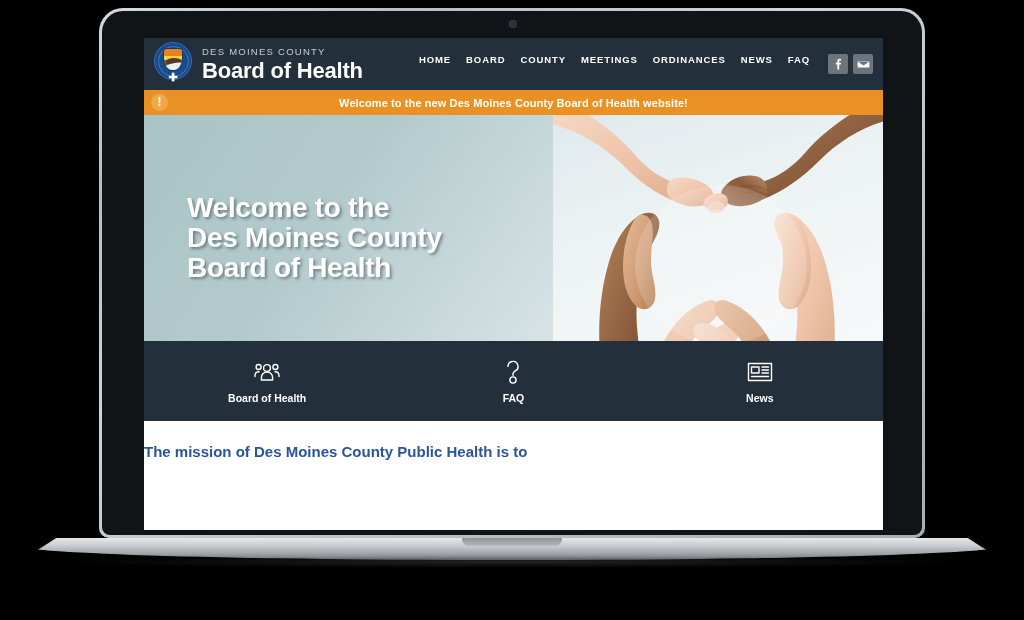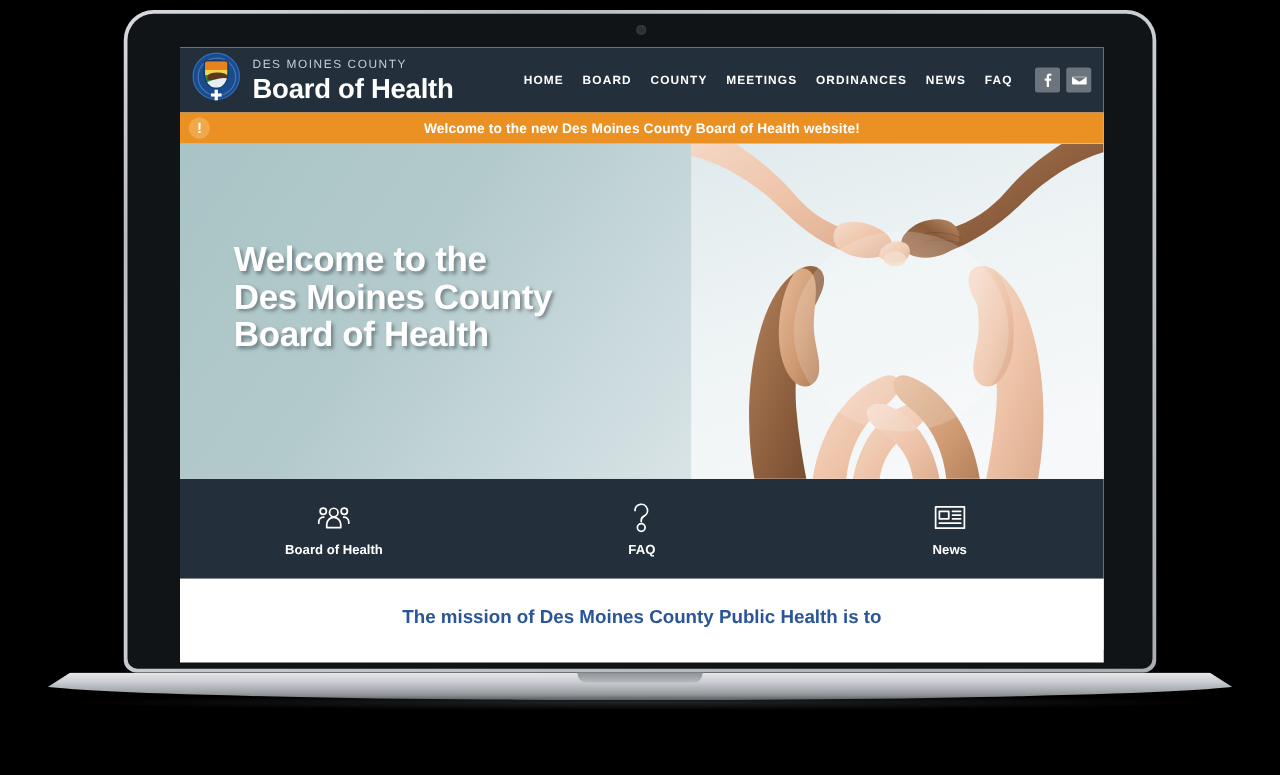--- a/index.html
+++ b/index.html
@@ -169,21 +169,21 @@
     line-height: 13px;
   }
   .brand-title {
     color: #ffffff;
     font-size: 22px;
     font-weight: 700;
     line-height: 25px;
     letter-spacing: -0.2px;
   }
 
-  .main-nav { display: flex; align-items: center; gap: 15px; }
+  .main-nav { display: flex; align-items: flex-start; gap: 15px; }
   .nav-link {
     color: #ffffff;
     font-size: 9.5px;
     font-weight: 700;
     letter-spacing: 0.9px;
     text-decoration: none;
     white-space: nowrap;
   }
   .social-group { display: flex; gap: 5px; margin-left: 3px; }
   .social-btn {
@@ -222,21 +222,21 @@
   .alert-text {
     color: #ffffff;
     font-size: 11px;
     font-weight: 700;
     letter-spacing: 0.1px;
   }
 
   
   .hero {
     position: relative;
-    height: 268px;
+    height: 226px;
     overflow: hidden;
     background: linear-gradient(125deg, #a9c4c6 0%, #b3cacc 28%, #cfdde0 55%, #e8eef0 78%, #f2f5f6 100%);
   }
   .hero-photo {
     position: absolute;
     right: 0; top: 0;
     width: 330px; height: 278px;
     background: linear-gradient(160deg, #dbe6ea 0%, #e9f0f2 45%, #f4f7f8 100%);
   }
   .hero-photo svg { display: block; width: 100%; height: 100%; }
@@ -278,21 +278,21 @@
     font-weight: 700;
     white-space: nowrap;
   }
 
   
   .mission {
     background: #ffffff;
     height: 57px;
     display: flex;
     align-items: flex-start;
-    justify-content: center;
+    justify-content: flex-start;
     padding-top: 22px;
   }
   .mission p {
     color: #2a5599;
     font-size: 15px;
     font-weight: 700;
     text-align: center;
   }
 </style>
 </head>

